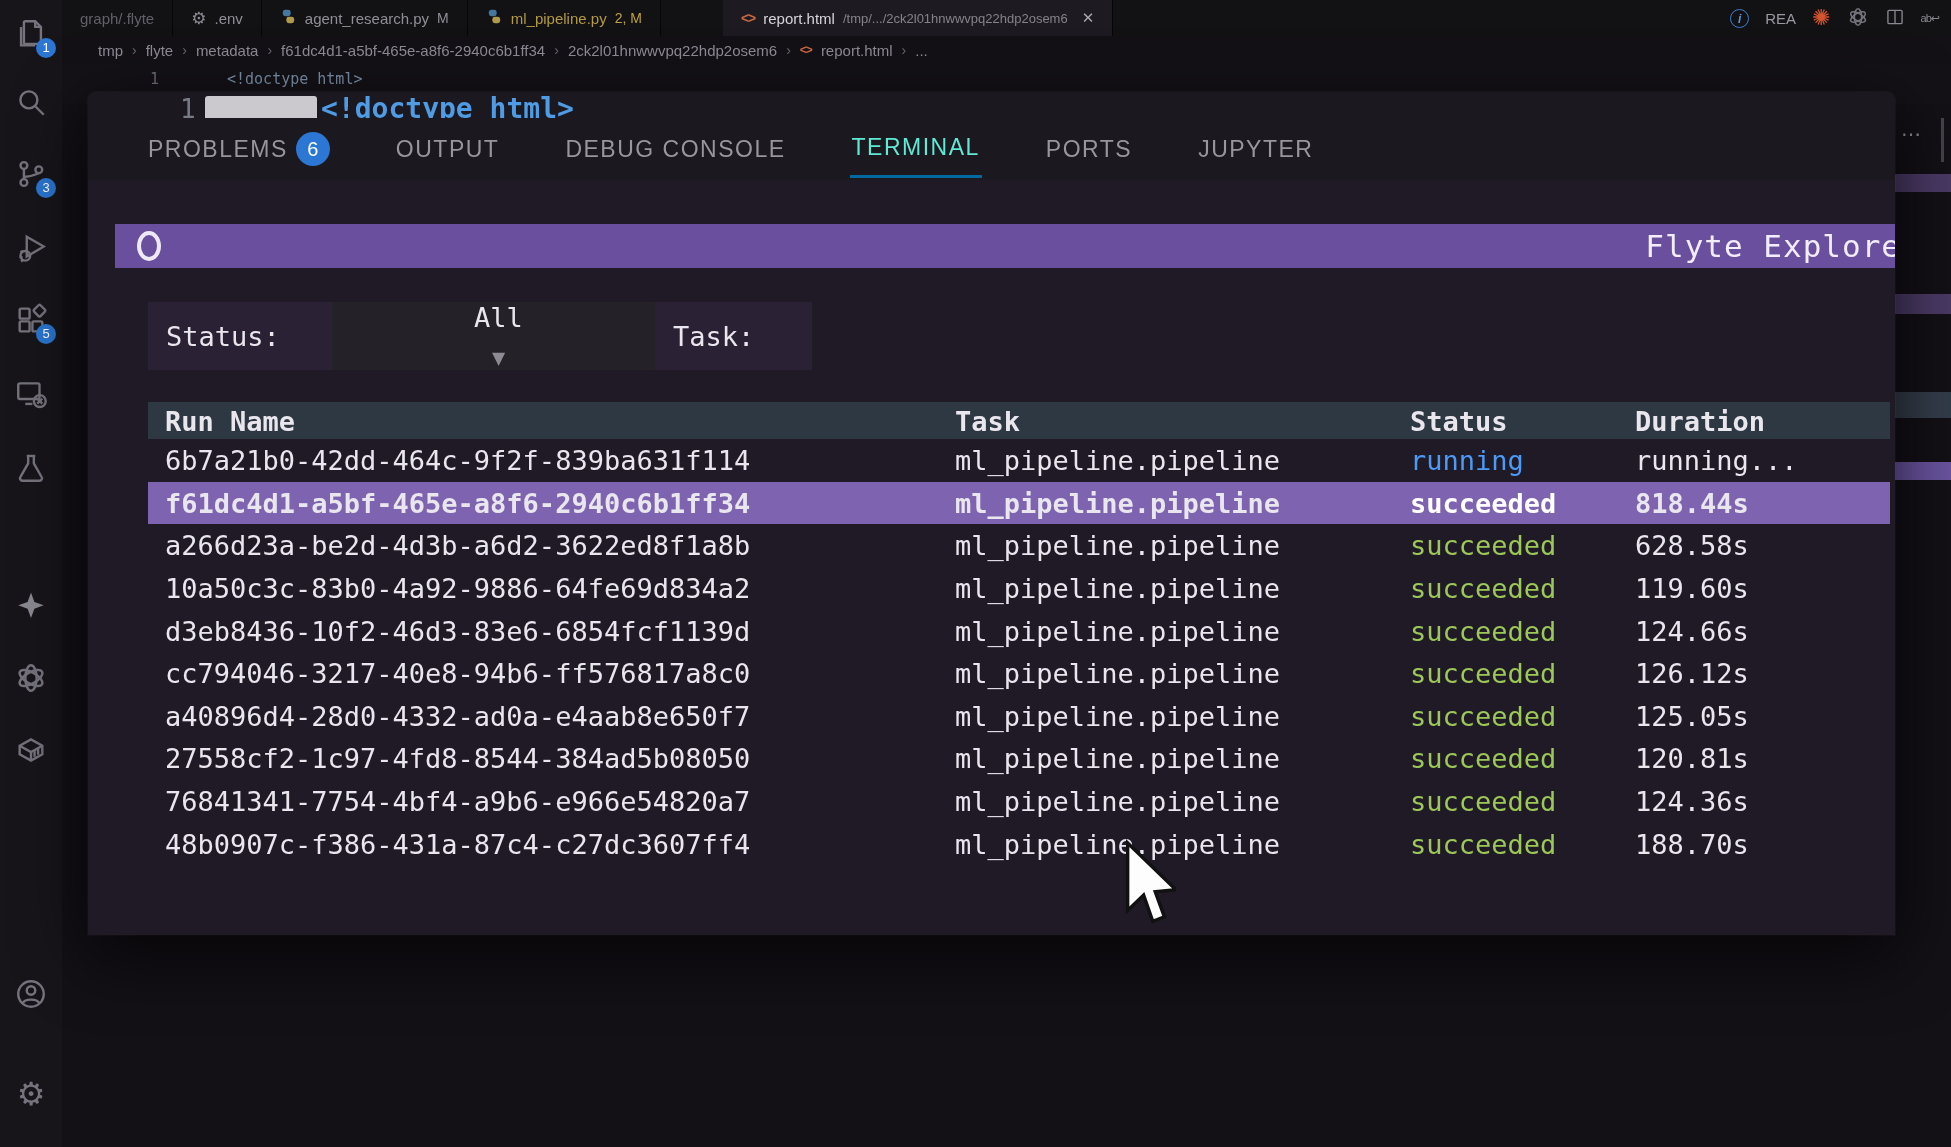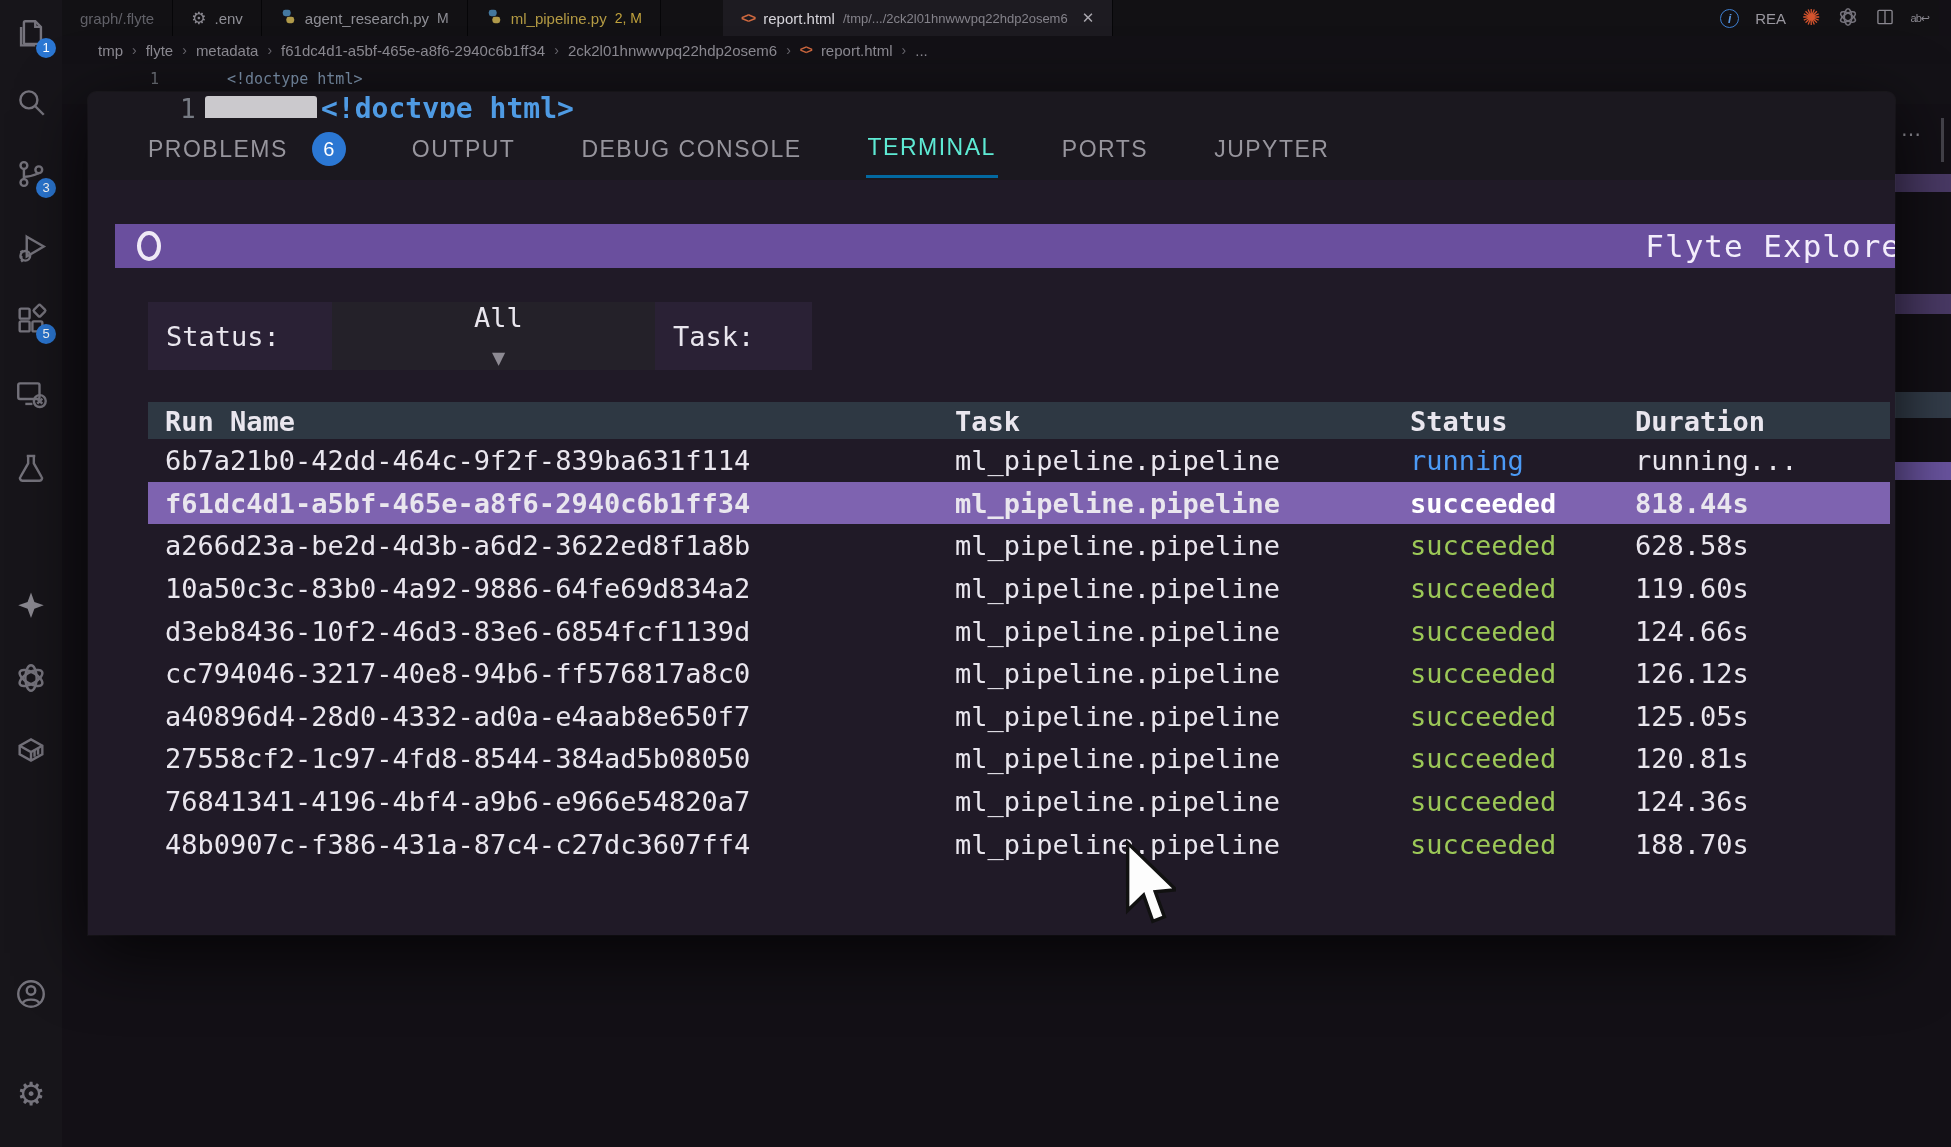--- a/index.html
+++ b/index.html
@@ -9,21 +9,21 @@
 
   
   .activity-bar { position:absolute; left:0; top:0; width:62px; height:1147px; background:#17151a; z-index:3; }
   .ab-item { position:absolute; left:0; width:62px; height:52px; display:flex; align-items:center; justify-content:center; color:#7d7d85; }
   .ab-item svg { width:34px; height:34px; stroke:#75737c; stroke-width:1.7; fill:none; }
   .ab-badge { position:absolute; right:6px; bottom:2px; min-width:20px; height:20px; border-radius:10px; background:var(--c-badge,#2b77d3); color:#fff; font-size:13px; line-height:20px; text-align:center; padding:0 4px; }
   .ab-badge:empty { display:none; }
   .gear-glyph { font-size:32px; color:#75737c; }
 
   
-  .tab-strip { position:absolute; left:62px; top:0; right:12px; height:36px; background:#121114; display:flex; align-items:stretch; z-index:2; }
+  .tab-strip { position:absolute; left:62px; top:0; right:2px; height:36px; background:#121114; display:flex; align-items:stretch; z-index:2; }
   .tab { display:flex; align-items:center; gap:8px; padding:0 18px; border-right:1px solid #060608; font-size:15px; color:#8f8f96; white-space:nowrap; }
   .tab.dim { color:#616168; }
   .tab.active { background:#1d1b21; color:#d6d4da; }
   .tab .mod { font-size:14px; color:#8f8f96; }
   .tab .mod.warn { color:#c0a23c; }
   .tab.warn-file { color:#b39a43; }
   .tab .tab-path { font-size:13px; color:#84828a; }
   .tab .close { color:#a9a7ae; font-size:15px; margin-left:6px; }
   .tiny-gear { font-size:17px; color:#8a8890; }
   .py-icon svg { width:17px; height:17px; }
@@ -48,21 +48,21 @@
   
   .overlay { position:absolute; left:88px; top:92px; width:1807px; height:843px; background:#1b181f; border-radius:8px 8px 0 0; box-shadow:0 18px 70px rgba(0,0,0,.75), 0 0 0 1px rgba(255,255,255,.04); z-index:5; overflow:hidden; }
 
   .zoom-editor-band { position:absolute; left:0; top:0; right:0; height:26px; overflow:hidden; font-family:"DejaVu Sans Mono","Liberation Mono",monospace; }
   .zb-ln { position:absolute; left:92px; top:2px; color:#777b84; font-size:26px; }
   .zb-sel { position:absolute; left:117px; top:4px; width:112px; height:22px; background:#cbc9cd; border-radius:3px 3px 0 0; }
   .zb-code { position:absolute; left:233px; top:0px; color:#4f9be4; font-size:28px; font-weight:bold; }
 
   
   .panel-tabs { position:absolute; left:0; top:26px; right:0; height:62px; display:flex; align-items:center; gap:62px; padding-left:58px; background:#1b181f; }
-  .ptab { display:flex; align-items:center; gap:24px; font-size:23px; letter-spacing:1.5px; color:#97959d; padding:14px 2px; white-space:nowrap; }
+  .ptab { display:flex; align-items:center; gap:8px; font-size:23px; letter-spacing:1.5px; color:#97959d; padding:14px 2px; white-space:nowrap; }
   .ptab.active { color:#5eead4; border-bottom:3px solid #0369a1; }
   .ptab-badge { min-width:34px; height:34px; border-radius:17px; background:var(--c-badge,#2b77d3); color:#fff; font-size:20px; letter-spacing:0; line-height:34px; text-align:center; }
   .ptab-badge:empty { display:none; }
 
   
   .terminal { position:absolute; left:0; top:88px; right:0; bottom:0; background:#201a27; font-family:"DejaVu Sans Mono","Liberation Mono",monospace; color:var(--c-fg,#e9e6ee); }
 
   .flyte-bar { position:absolute; left:27px; right:0; top:44px; height:44px; background:var(--c-purple,#6a4f9e); display:flex; align-items:center; }
   .spinner { width:24px; height:30px; border:4px solid #efe9f6; border-radius:50%; margin-left:22px; }
   .flyte-title { margin-left:auto; font-size:31px; color:#f3edfb; letter-spacing:1px; margin-right:-6px; white-space:nowrap; }
@@ -373,21 +373,21 @@
     <span class="cell c-status st-succeeded">succeeded</span>
     <span class="cell c-dur">125.05s</span>
   </div>
           <div class="trow">
     <span class="cell c-run">27558cf2-1c97-4fd8-8544-384ad5b08050</span>
     <span class="cell c-task">ml_pipeline.pipeline</span>
     <span class="cell c-status st-succeeded">succeeded</span>
     <span class="cell c-dur">120.81s</span>
   </div>
           <div class="trow">
-    <span class="cell c-run">76841341-4196-4bf4-a9b6-e966e54820a7</span>
+    <span class="cell c-run">76841341-7754-4bf4-a9b6-e966e54820a7</span>
     <span class="cell c-task">ml_pipeline.pipeline</span>
     <span class="cell c-status st-succeeded">succeeded</span>
     <span class="cell c-dur">124.36s</span>
   </div>
           <div class="trow">
     <span class="cell c-run">48b0907c-f386-431a-87c4-c27dc3607ff4</span>
     <span class="cell c-task">ml_pipeline.pipeline</span>
     <span class="cell c-status st-succeeded">succeeded</span>
     <span class="cell c-dur">188.70s</span>
   </div>

